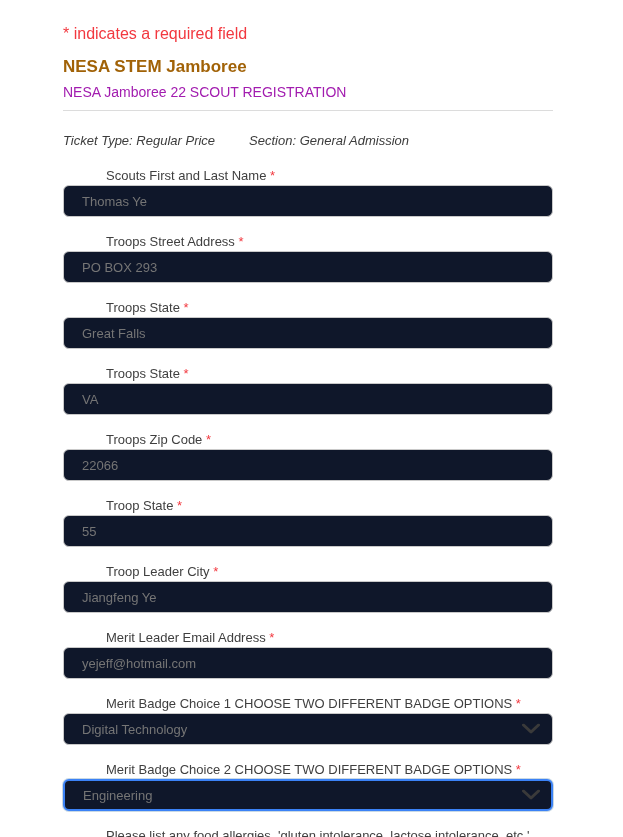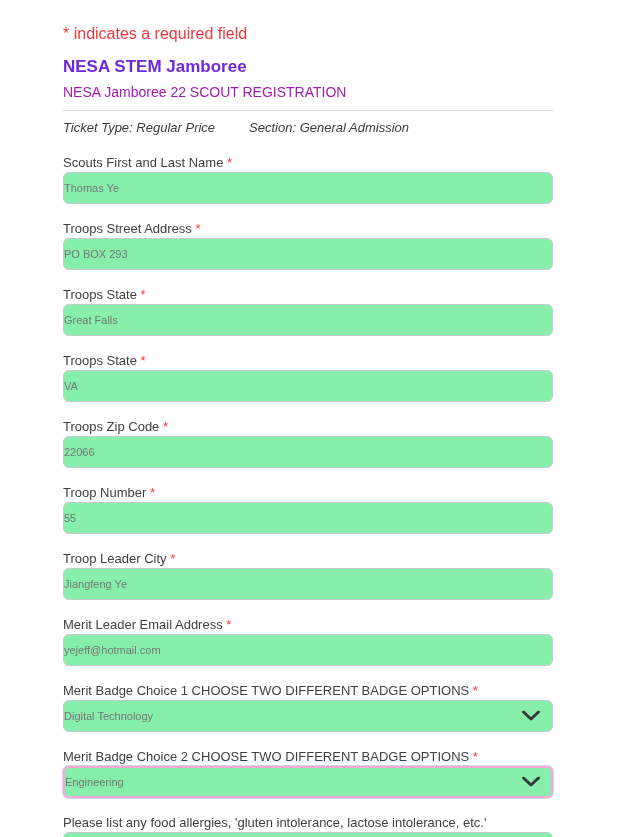--- a/index.html
+++ b/index.html
@@ -13,83 +13,84 @@
     padding: 26px 0 0 63px;
     width: 553px;
   }
   .required-note {
     color: #f2383f;
     font-size: 16px;
     line-height: 15px;
     margin-bottom: 15px;
   }
   .title {
-    color: #6d28d9;
+    color: #a16207;
     font-size: 17px;
     font-weight: bold;
     line-height: 22px;
   }
   .subtitle {
     color: #a21caf;
     font-size: 14px;
     line-height: 18px;
     margin-top: 5px;
   }
   .divider {
     border: none;
     border-top: 1px solid #dcdcdc;
     margin: 9px 0 0 0;
     width: 490px;
   }
   .ticket-meta {
-    margin-top: 9px;
+    margin-top: 22px;
     font-size: 13px;
     font-style: italic;
     color: #3c3c3c;
     line-height: 16px;
   }
   .ticket-meta .meta-item { margin-right: 34px; }
   .fields { margin-top: 19px; width: 490px; }
   .field { margin-bottom: 17px; }
   .field-label {
     display: block;
     font-size: 13px;
     line-height: 15px;
     color: #3f3f3f;
     margin-bottom: 2px;
+    margin-left: 43px;
   }
   .req-star { color: #f2383f; }
   .text-input, .textarea-input, .select-input {
     display: block;
     width: 100%;
     height: 32px;
     border: 1px solid #c9c9c9;
     border-radius: 6px;
-    background: #86efac;
+    background: #0f172a;
     font-family: "Liberation Sans", "DejaVu Sans", sans-serif;
-    font-size: 11px;
+    font-size: 13px;
     color: #757575;
-    padding: 0 0;
+    padding: 0 18px;
     outline: none;
   }
   .textarea-input {
     height: 40px;
     padding-top: 7px;
     resize: none;
     overflow: hidden;
   }
   .select-wrap { position: relative; width: 100%; }
   .select-input {
     appearance: none;
     -webkit-appearance: none;
     -moz-appearance: none;
     padding-right: 40px;
   }
   .select-wrap.focused .select-input {
-    border: 2px solid #f9a8d4;
+    border: 2px solid #3b82f6;
     box-shadow: 0 0 0 1px rgba(101,147,181,0.35);
   }
   .chevron {
     position: absolute;
     right: 13px;
     top: 50%;
     transform: translateY(-50%);
     pointer-events: none;
     display: block;
     width: 18px;
@@ -134,21 +135,21 @@
       <label class="field-label"><span>Troops State</span> <span class="req-star">*</span></label>
       <input class="text-input" type="text" value="VA" style="">
     </div>
 
     <div class="field">
       <label class="field-label"><span>Troops Zip Code</span> <span class="req-star">*</span></label>
       <input class="text-input" type="text" value="22066" style="">
     </div>
 
     <div class="field">
-      <label class="field-label"><span>Troop Number</span> <span class="req-star">*</span></label>
+      <label class="field-label"><span>Troop State</span> <span class="req-star">*</span></label>
       <input class="text-input" type="text" value="55" style="">
     </div>
 
     <div class="field">
       <label class="field-label"><span>Troop Leader City</span> <span class="req-star">*</span></label>
       <input class="text-input" type="text" value="Jiangfeng Ye" style="">
     </div>
 
     <div class="field">
       <label class="field-label"><span>Merit Leader Email Address</span> <span class="req-star">*</span></label>

